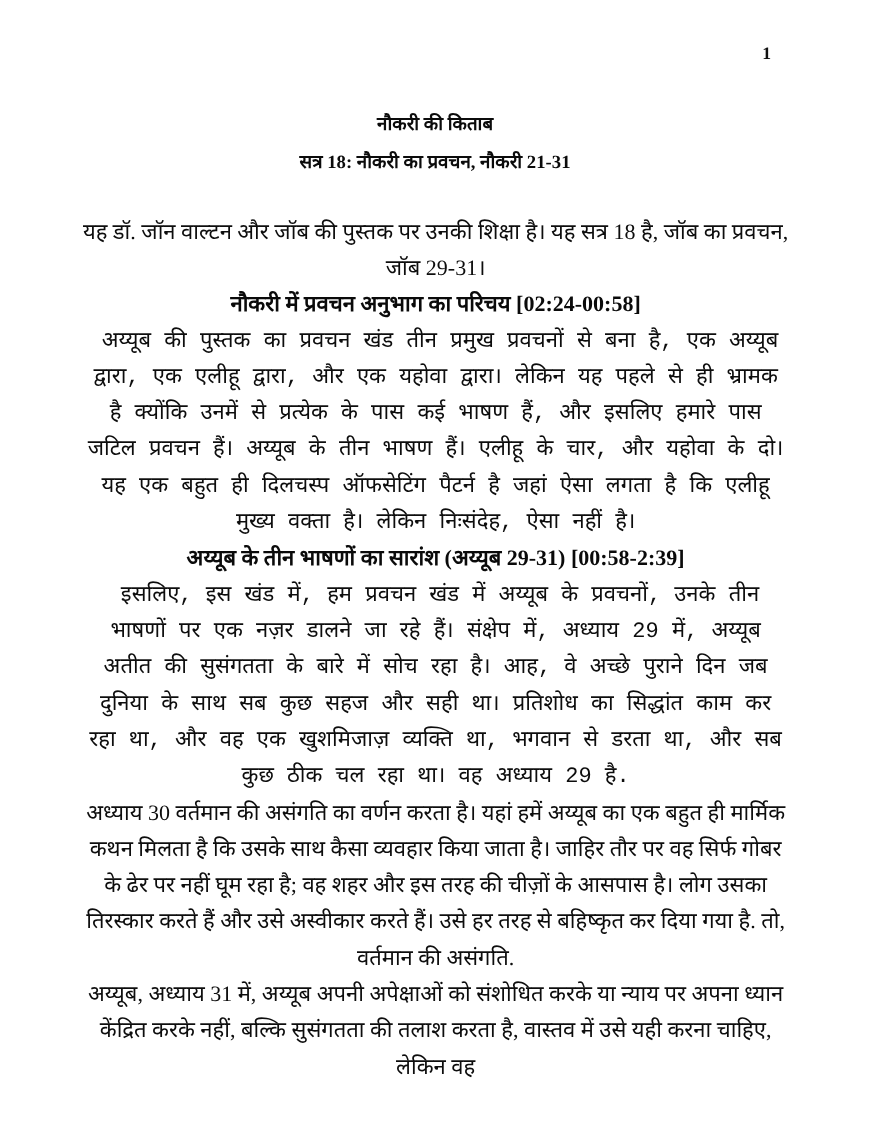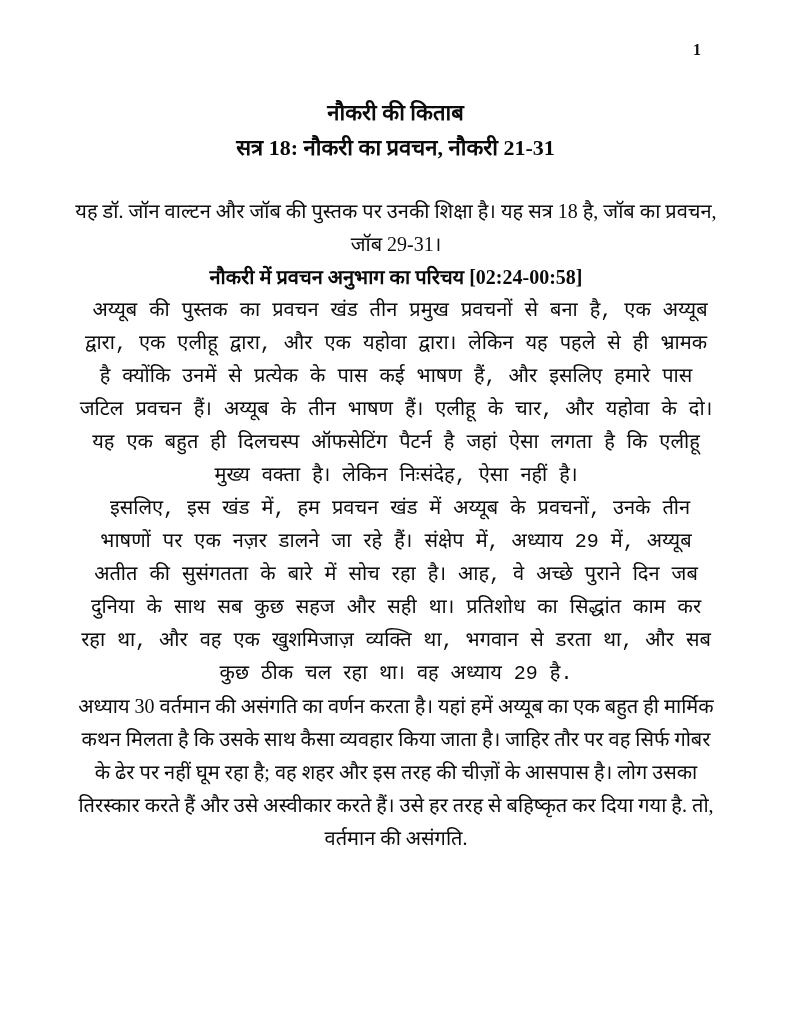--- a/index.html
+++ b/index.html
@@ -22,21 +22,21 @@
     top: 41px;
     right: 90px;
     font-size: 16px;
     font-weight: 700;
     color: #111111;
   }
   .title-block {
     padding-top: 95px;
     text-align: center;
     font-weight: 700;
-    font-size: 22px;
+    font-size: 17px;
     line-height: 35px;
     color: #0b0b0b;
   }
   .title-line { margin: 0; }
   .body-text {
     margin: 30px 74px 0 75px;
     font-size: 20px;
     line-height: 33px;
     text-align: center;
     color: #0d0d0d;
@@ -66,20 +66,22 @@
   </header>
 
   <main class="body-text">
 
     <p>यह डॉ. जॉन वाल्टन और जॉब की पुस्तक पर उनकी शिक्षा है। यह सत्र 18 है, जॉब का प्रवचन, जॉब 29-31।</p>
 
     <h2>नौकरी में प्रवचन अनुभाग का परिचय [02:24-00:58]</h2>
 
     <p class="indent">अय्यूब की पुस्तक का प्रवचन खंड तीन प्रमुख प्रवचनों से बना है, एक अय्यूब द्वारा, एक एलीहू द्वारा, और एक यहोवा द्वारा। लेकिन यह पहले से ही भ्रामक है क्योंकि उनमें से प्रत्येक के पास कई भाषण हैं, और इसलिए हमारे पास जटिल प्रवचन हैं। अय्यूब के तीन भाषण हैं। एलीहू के चार, और यहोवा के दो। यह एक बहुत ही दिलचस्प ऑफसेटिंग पैटर्न है जहां ऐसा लगता है कि एलीहू मुख्य वक्ता है। लेकिन निःसंदेह, ऐसा नहीं है।</p>
 
+    <h2>अय्यूब के तीन भाषणों का सारांश (अय्यूब 29-31) [00:58-2:39]</h2>
 
     <p class="indent">इसलिए, इस खंड में, हम प्रवचन खंड में अय्यूब के प्रवचनों, उनके तीन भाषणों पर एक नज़र डालने जा रहे हैं। संक्षेप में, अध्याय 29 में, अय्यूब अतीत की सुसंगतता के बारे में सोच रहा है। आह, वे अच्छे पुराने दिन जब दुनिया के साथ सब कुछ सहज और सही था। प्रतिशोध का सिद्धांत काम कर रहा था, और वह एक खुशमिजाज़ व्यक्ति था, भगवान से डरता था, और सब कुछ ठीक चल रहा था। वह अध्याय 29 है.</p>
 
     <p>अध्याय 30 वर्तमान की असंगति का वर्णन करता है। यहां हमें अय्यूब का एक बहुत ही मार्मिक कथन मिलता है कि उसके साथ कैसा व्यवहार किया जाता है। जाहिर तौर पर वह सिर्फ गोबर के ढेर पर नहीं घूम रहा है; वह शहर और इस तरह की चीज़ों के आसपास है। लोग उसका तिरस्कार करते हैं और उसे अस्वीकार करते हैं। उसे हर तरह से बहिष्कृत कर दिया गया है. तो, वर्तमान की असंगति.</p>
 
+    <p>अय्यूब, अध्याय 31 में, अय्यूब अपनी अपेक्षाओं को संशोधित करके या न्याय पर अपना ध्यान केंद्रित करके नहीं, बल्कि सुसंगतता की तलाश करता है, वास्तव में उसे यही करना चाहिए, लेकिन वह</p>
 
   </main>
 </div>
 
 </body></html>

